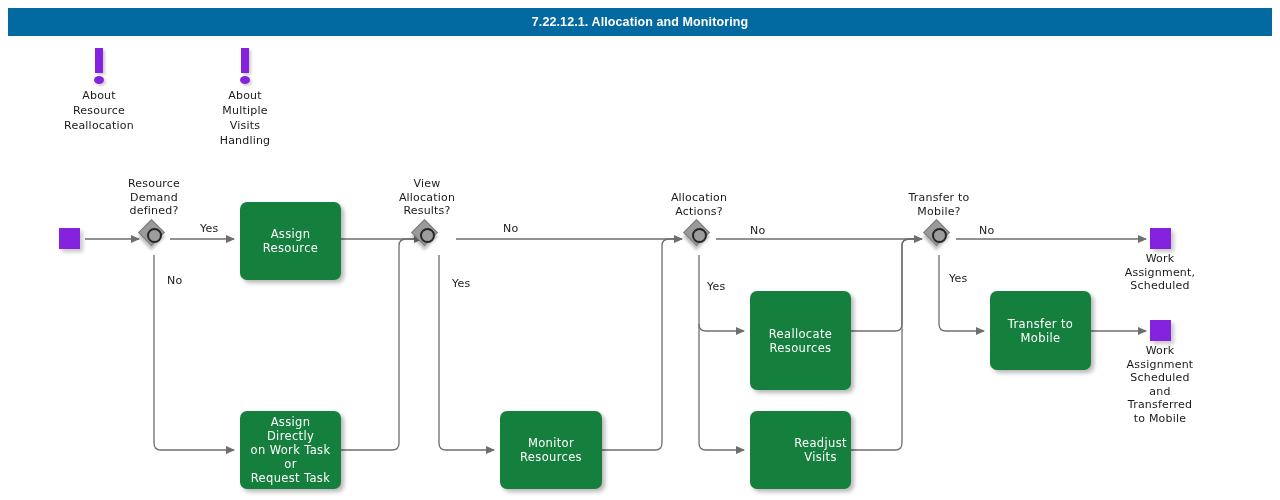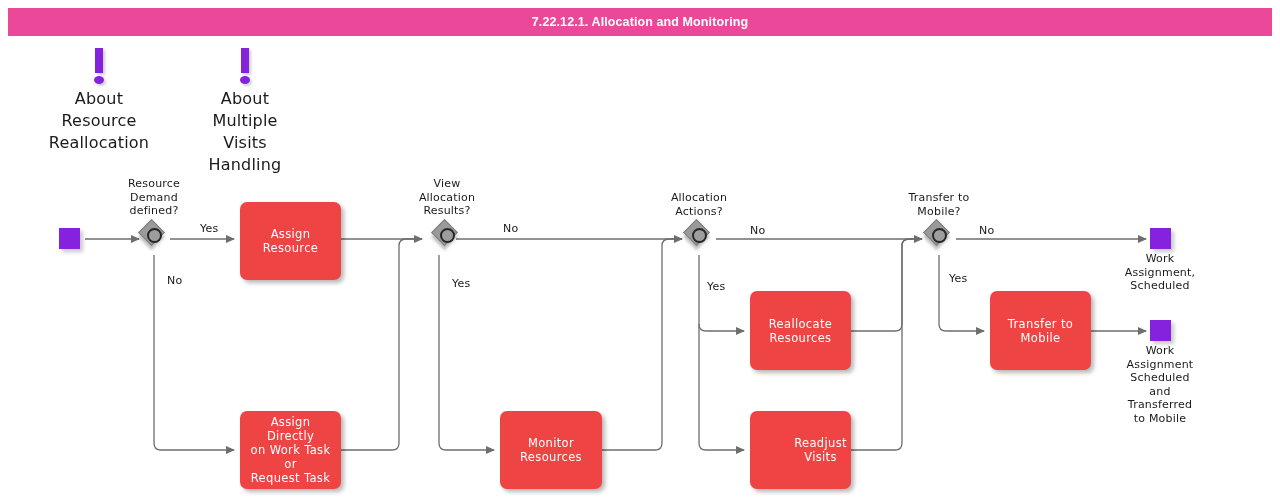--- a/index.html
+++ b/index.html
@@ -15,21 +15,21 @@
     position: relative;
   }
 
   
   #title-bar {
     position: absolute;
     left: 8px;
     top: 8px;
     width: 1264px;
     height: 28px;
-    background: #ec4899;
+    background: #0369a1;
     display: flex;
     align-items: center;
     justify-content: center;
   }
   #title-bar .title-text {
     color: #ffffff;
     font-size: 12.5px;
     font-weight: bold;
     letter-spacing: 0.1px;
     font-family: "Liberation Sans", sans-serif;
@@ -50,21 +50,21 @@
     pointer-events: none;
   }
 
   
   .node {
     position: absolute;
   }
 
   
   .activity {
-    background: #ef4444;
+    background: #15803d;
     border-radius: 7px;
     box-shadow: 3px 3px 4px rgba(0,0,0,0.28);
     display: flex;
     align-items: center;
     justify-content: center;
     text-align: center;
     box-sizing: border-box;
   }
   .activity .label {
     color: #ffffff;
@@ -158,22 +158,22 @@
   .note-wrap .bang .dot {
     position: absolute;
     left: 2px; top: 28px;
     width: 10px;
     height: 8px;
     border-radius: 50%;
     background: #8422DE;
     box-shadow: 2px 2px 3px rgba(0,0,0,0.2);
   }
   .note-wrap .note-label {
-    font-size: 16px;
-    line-height: 22px;
+    font-size: 11px;
+    line-height: 15px;
     color: #1a1a1a;
     letter-spacing: 0.2px;
     font-family: "DejaVu Sans", sans-serif;
   }
 
   
   .edge-label {
     position: absolute;
     font-size: 11px;
     color: #1a1a1a;
@@ -277,21 +277,21 @@
   <div class="decision-wrap" style="left:79px; top:177px;">
     <div class="dec-caption" style="white-space:pre-line;">Resource
 Demand
 defined?</div>
     <div class="diamond">
       <div class="dshape"></div>
         <div class="dcircle"></div>
     </div>
   </div>
 
-  <div class="decision-wrap" style="left:372px; top:177px;">
+  <div class="decision-wrap" style="left:352px; top:177px;">
     <div class="dec-caption" style="white-space:pre-line;">View
 Allocation
 Results?</div>
     <div class="diamond">
       <div class="dshape"></div>
         <div class="dcircle"></div>
     </div>
   </div>
 
   <div class="decision-wrap" style="left:624px; top:191px;">
@@ -320,21 +320,21 @@
     <span class="label" style="white-space:pre-line;">Assign Directly
 on Work Task or
 Request Task</span>
   </div>
 
   <div class="node activity" style="left:500px; top:411px; width:102px; height:78px;">
     <span class="label" style="white-space:pre-line;">Monitor
 Resources</span>
   </div>
 
-  <div class="node activity" style="left:750px; top:291px; width:101px; height:79px;">
+  <div class="node activity" style="left:750px; top:291px; width:101px; height:99px;">
     <span class="label" style="white-space:pre-line;">Reallocate
 Resources</span>
   </div>
 
   <div class="node activity" style="left:750px; top:411px; width:101px; height:78px;padding-left:40px;">
     <span class="label" style="white-space:pre-line;">Readjust Visits</span>
   </div>
 
   <div class="node activity" style="left:990px; top:291px; width:101px; height:79px;">
     <span class="label" style="white-space:pre-line;">Transfer to

